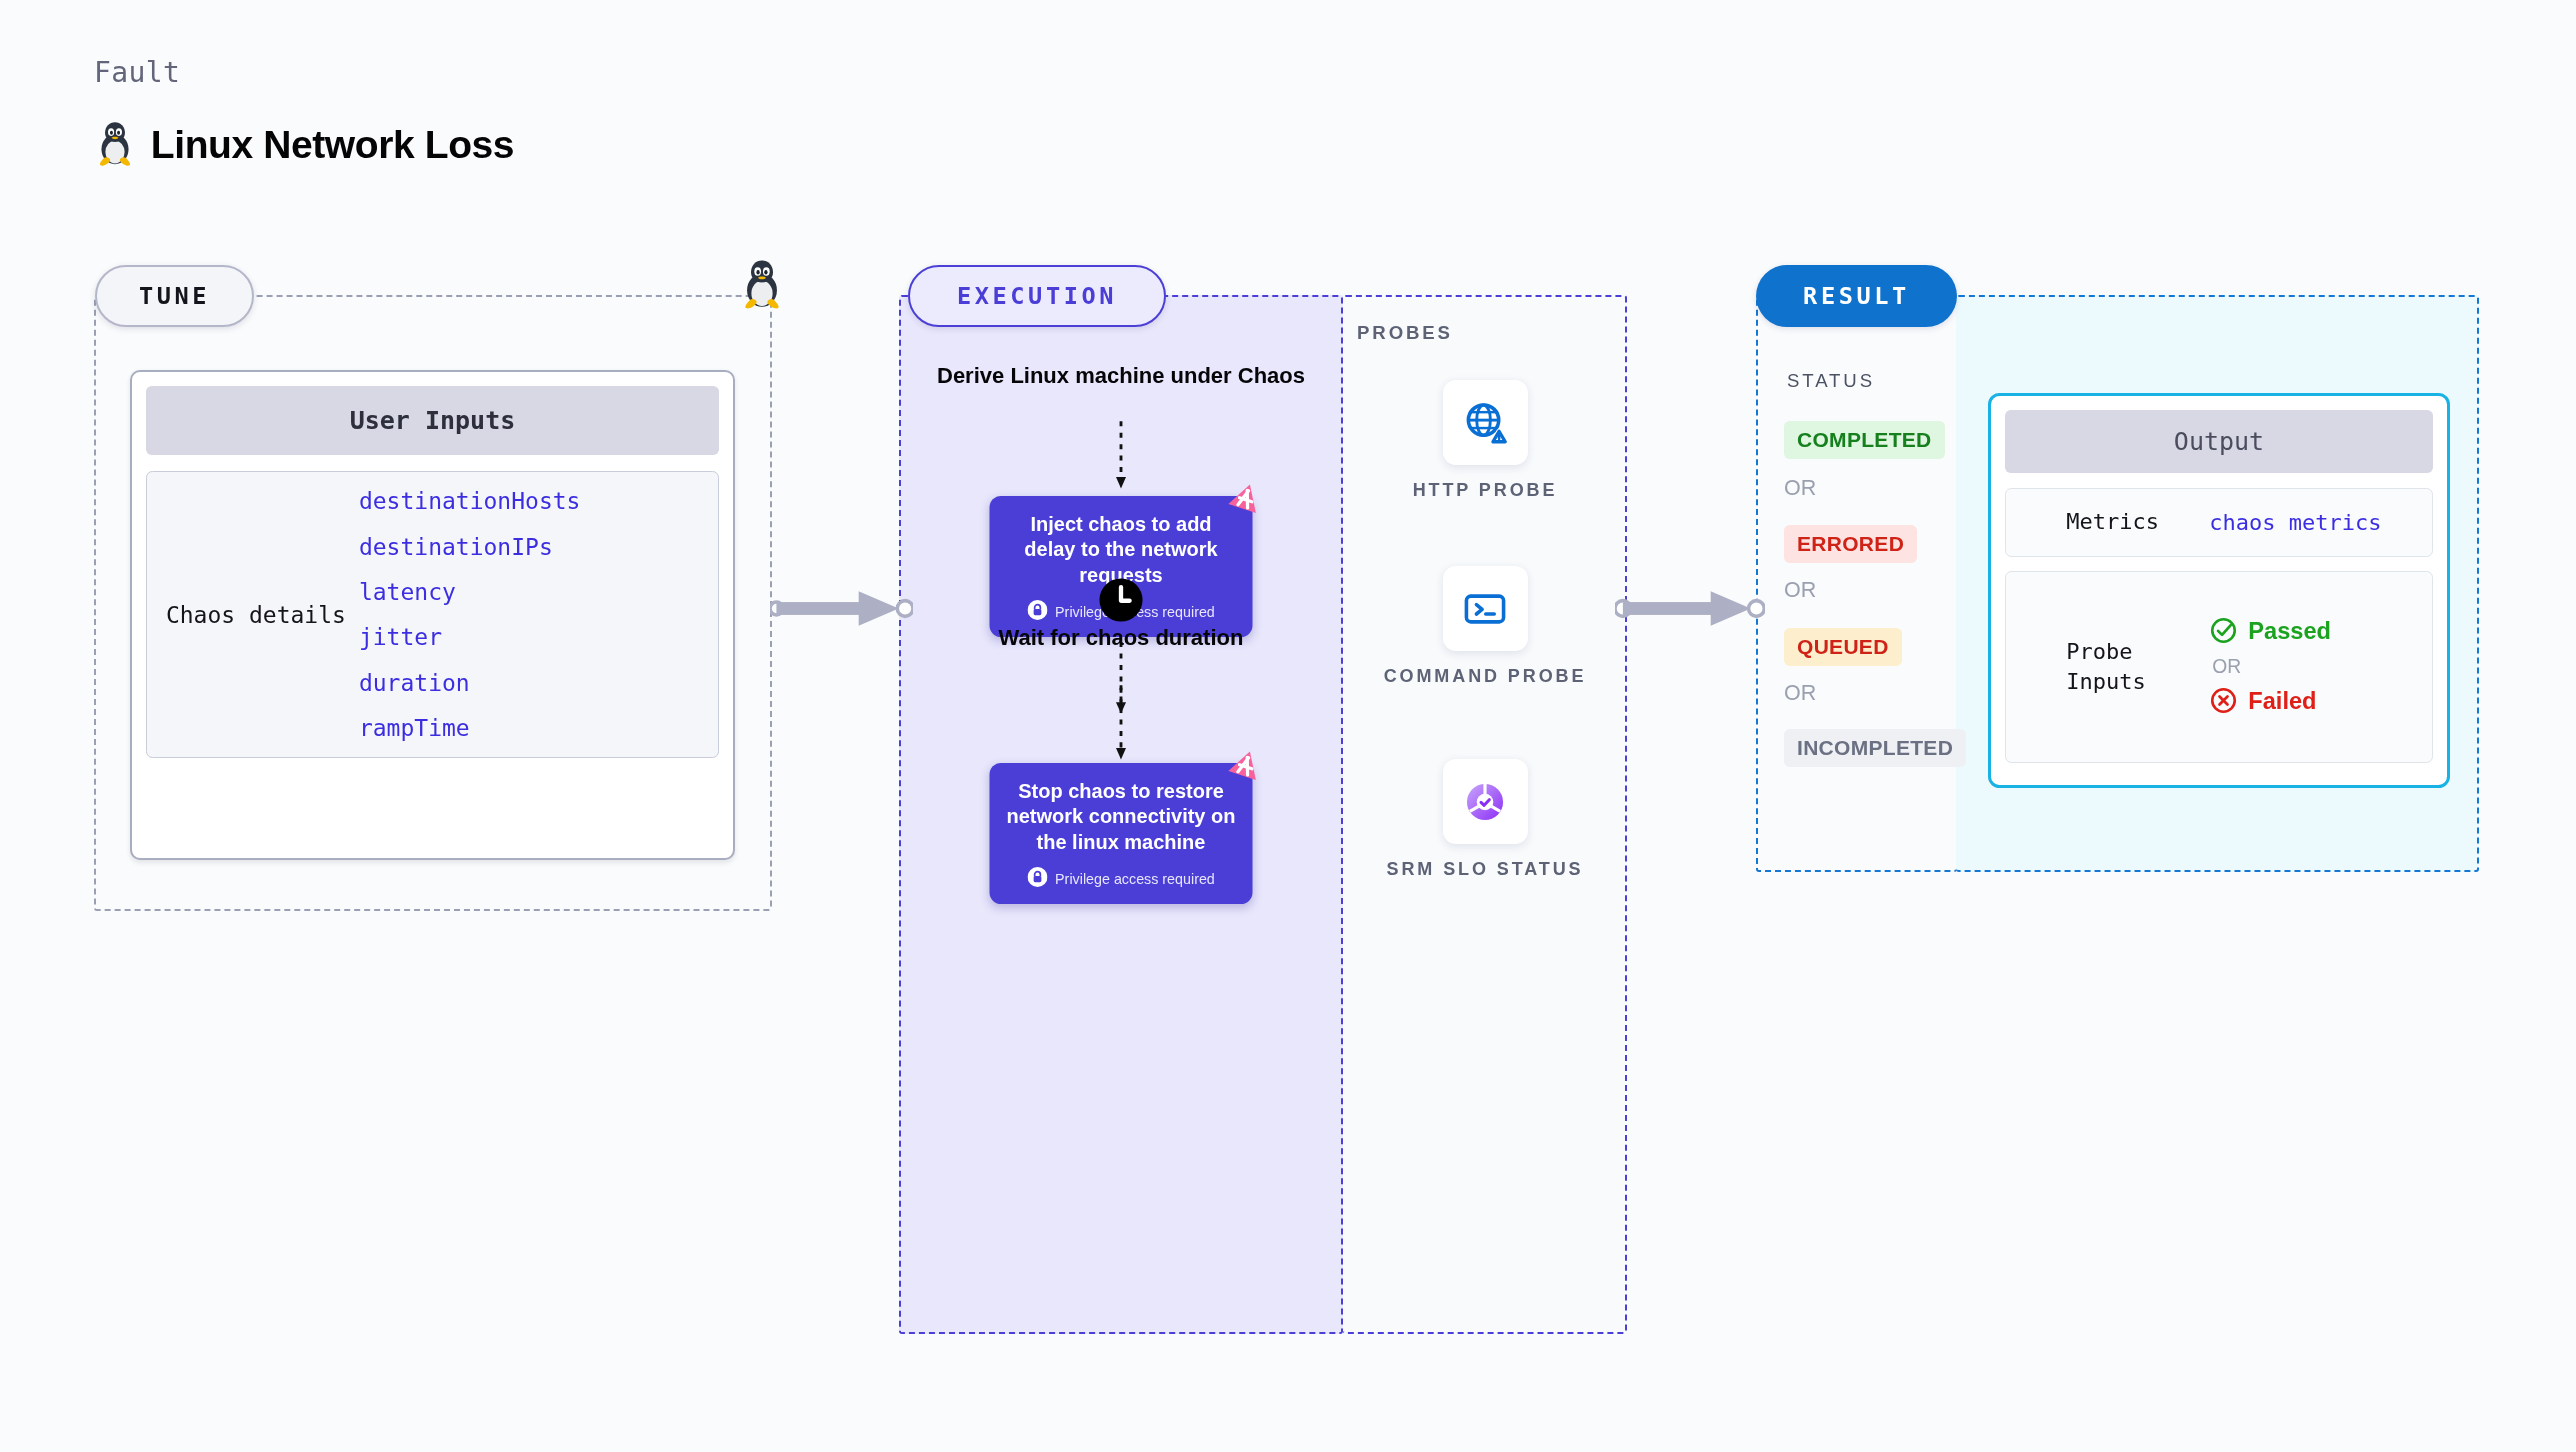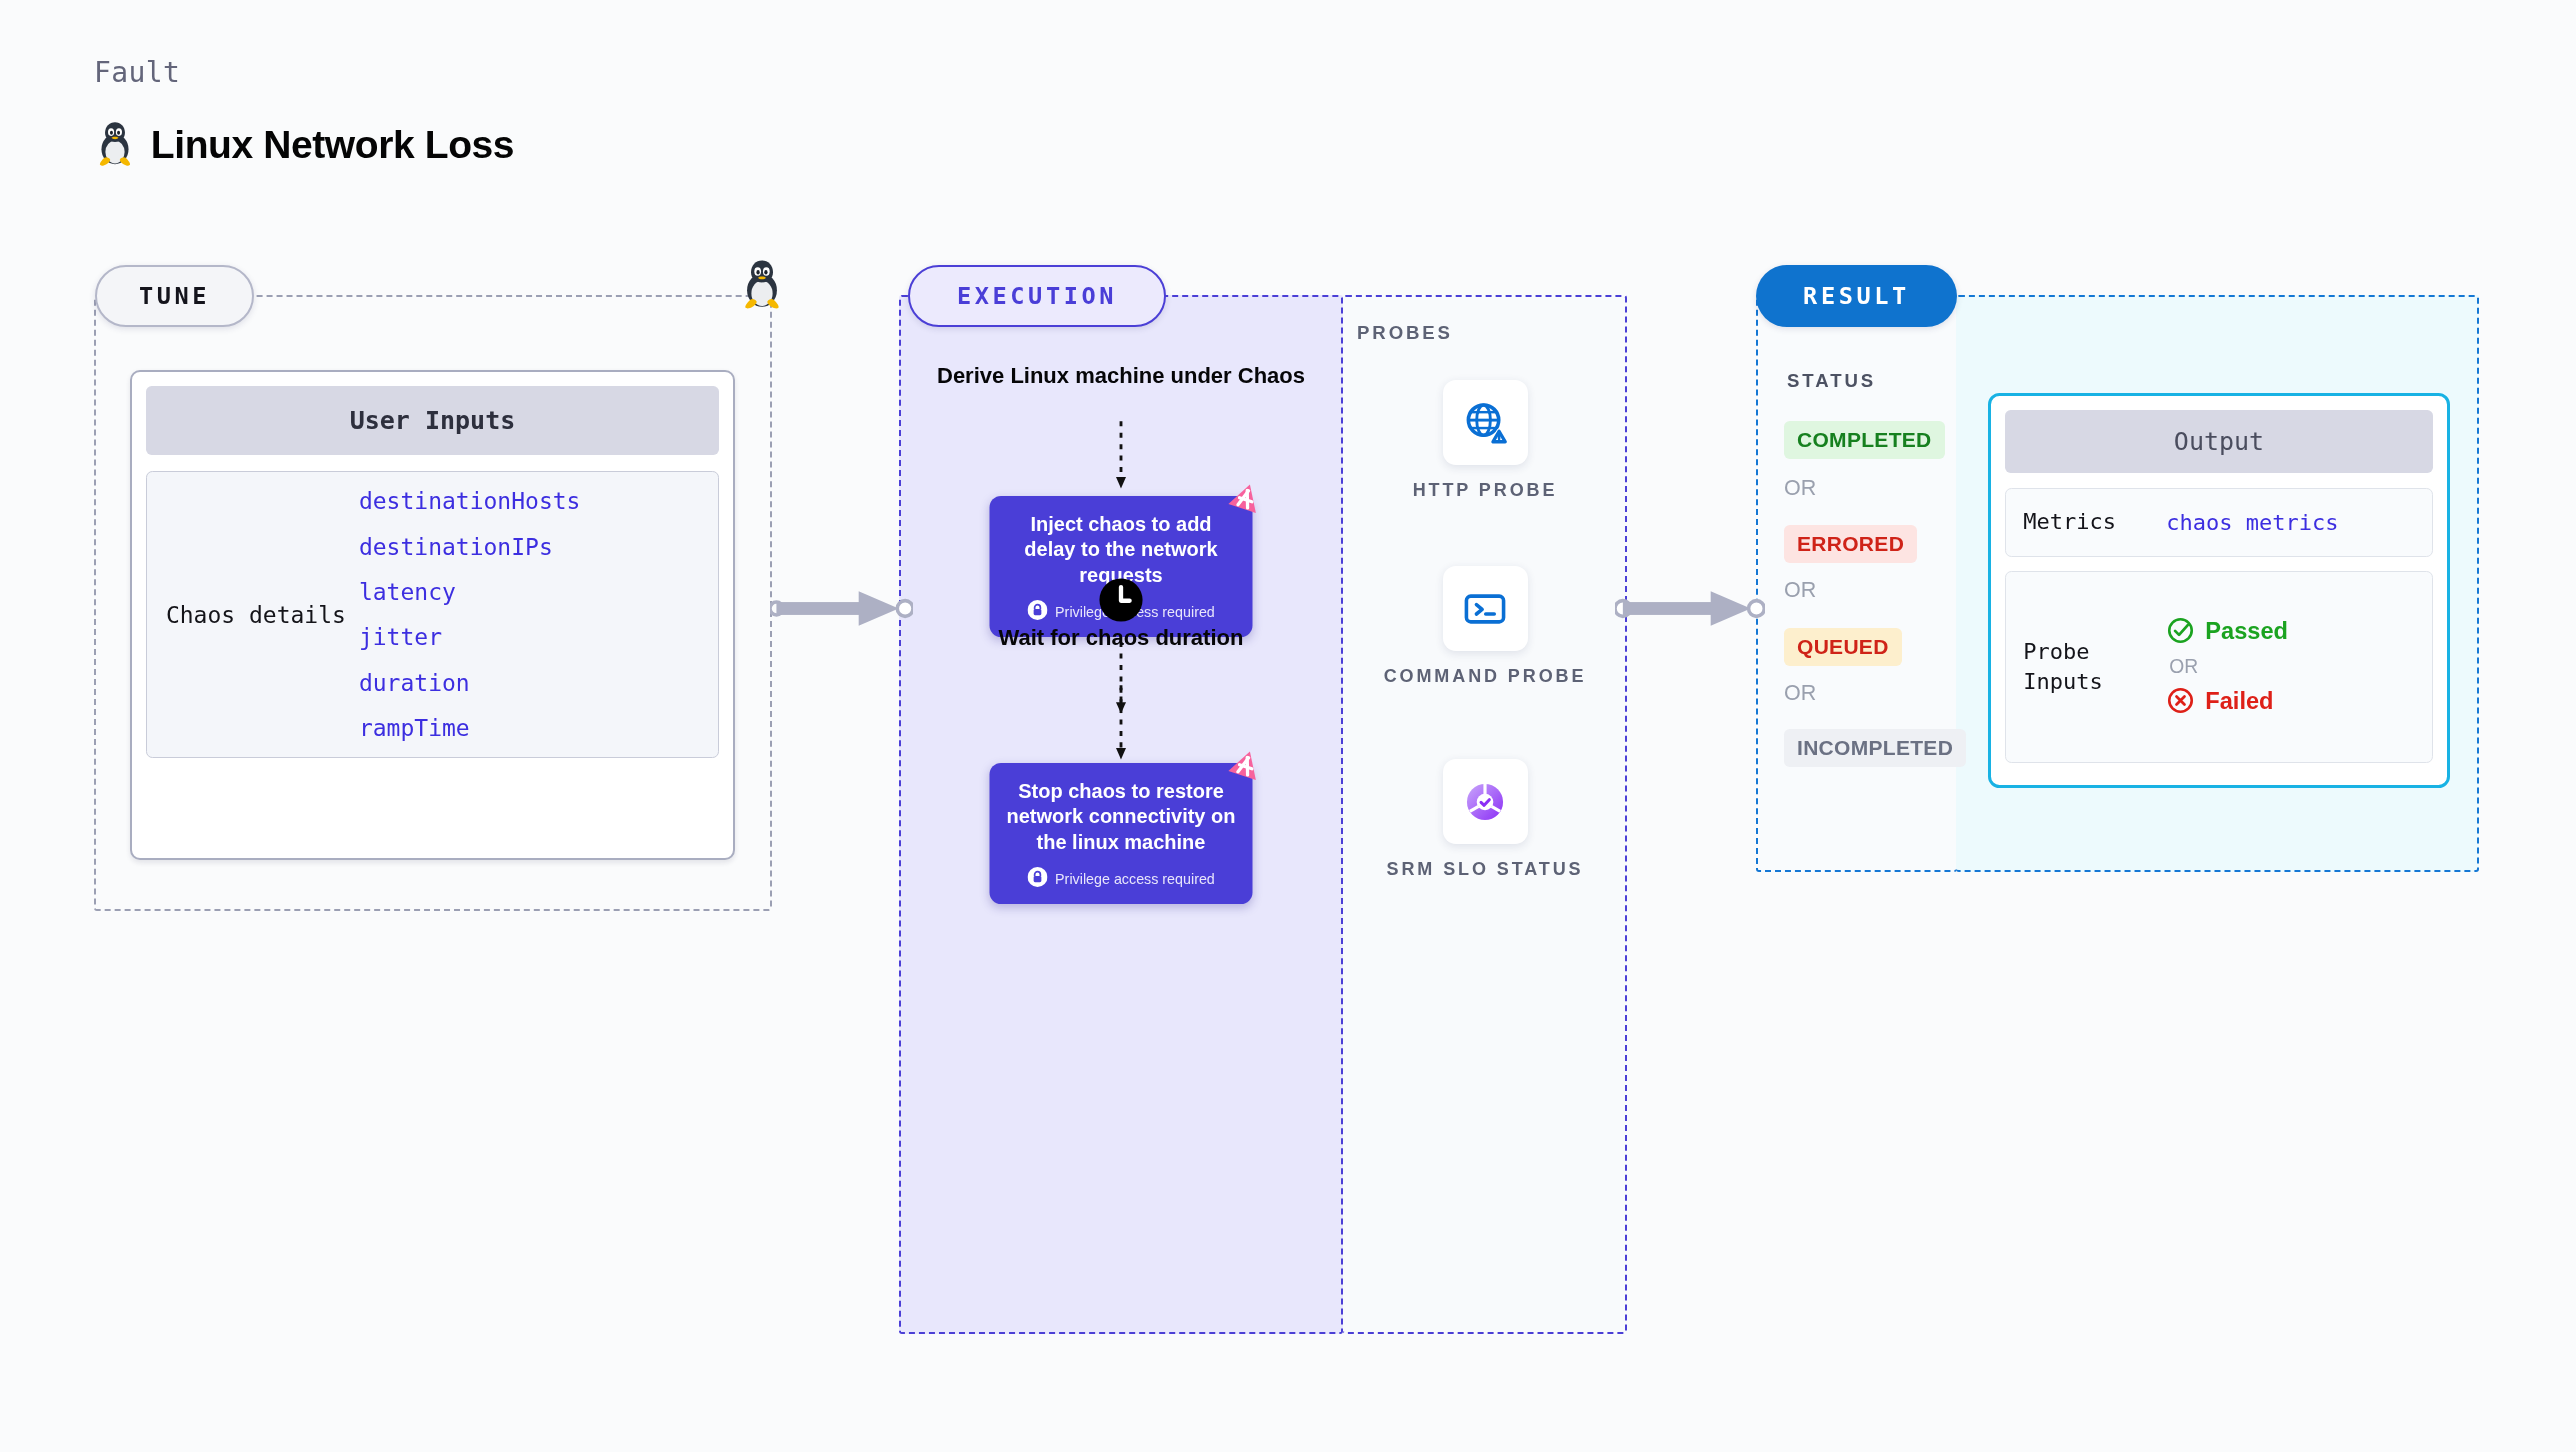--- a/index.html
+++ b/index.html
@@ -146,21 +146,21 @@
     box-shadow: 0 2.9px 8.6px rgba(40,50,90,.11);
   }
   .probe-label {
     margin-top: 13px; text-align: center; font-size: 18px; font-weight: 700;
     color: #5d6275; letter-spacing: 2.9px; line-height: 1.35;
   }
 
   
   .status-title {
     position: absolute; left: 1787px; top: 370px;
-    font-size: 18.6px; font-weight: 700; color: #4d5263; letter-spacing: 2.9px;
+    font-size: 18.6px; font-weight: 400; color: #4d5263; letter-spacing: 2.9px;
   }
   .st-chip {
     position: absolute; left: 1784px; display: inline-flex; align-items: center;
     padding: 7.2px 13px; border-radius: 5.7px; font-size: 21px; font-weight: 700;
     letter-spacing: 0.3px;
   }
   .st-or {
     position: absolute; left: 1784px; font-size: 21.5px; color: #9aa0ae;
     font-family: "Liberation Sans", sans-serif;
   }
@@ -184,20 +184,21 @@
   .out-row {
     margin-top: 14.3px; background: #f9fbfd; border: 1.4px solid #dfe3ea;
     border-radius: 6.4px; display: flex; align-items: center; padding: 15.8px 17px;
   }
   .out-row.row-metrics { height: 69px; }
   .out-row.row-probe { height: 192px; align-items: center; }
   .out-key {
     width: 143px; flex: none;
     font-family: "DejaVu Sans Mono", monospace; font-size: 22px; color: #14141a;
     line-height: 1.35;
+    margin-left: 43px;
   }
   .out-link {
     font-family: "DejaVu Sans Mono", monospace; font-size: 22px; color: #3c2ee0;
   }
   .res-stack { display: flex; flex-direction: column; gap: 8.6px; }
   .res-line { display: flex; align-items: center; gap: 10px; }
   .res-pass { font-size: 23.6px; font-weight: 700; color: #1ba320; }
   .res-fail { font-size: 23.6px; font-weight: 700; color: #de2018; }
   .res-or { font-size: 19.3px; color: #9aa0ae; padding-left: 2.9px; }
 

